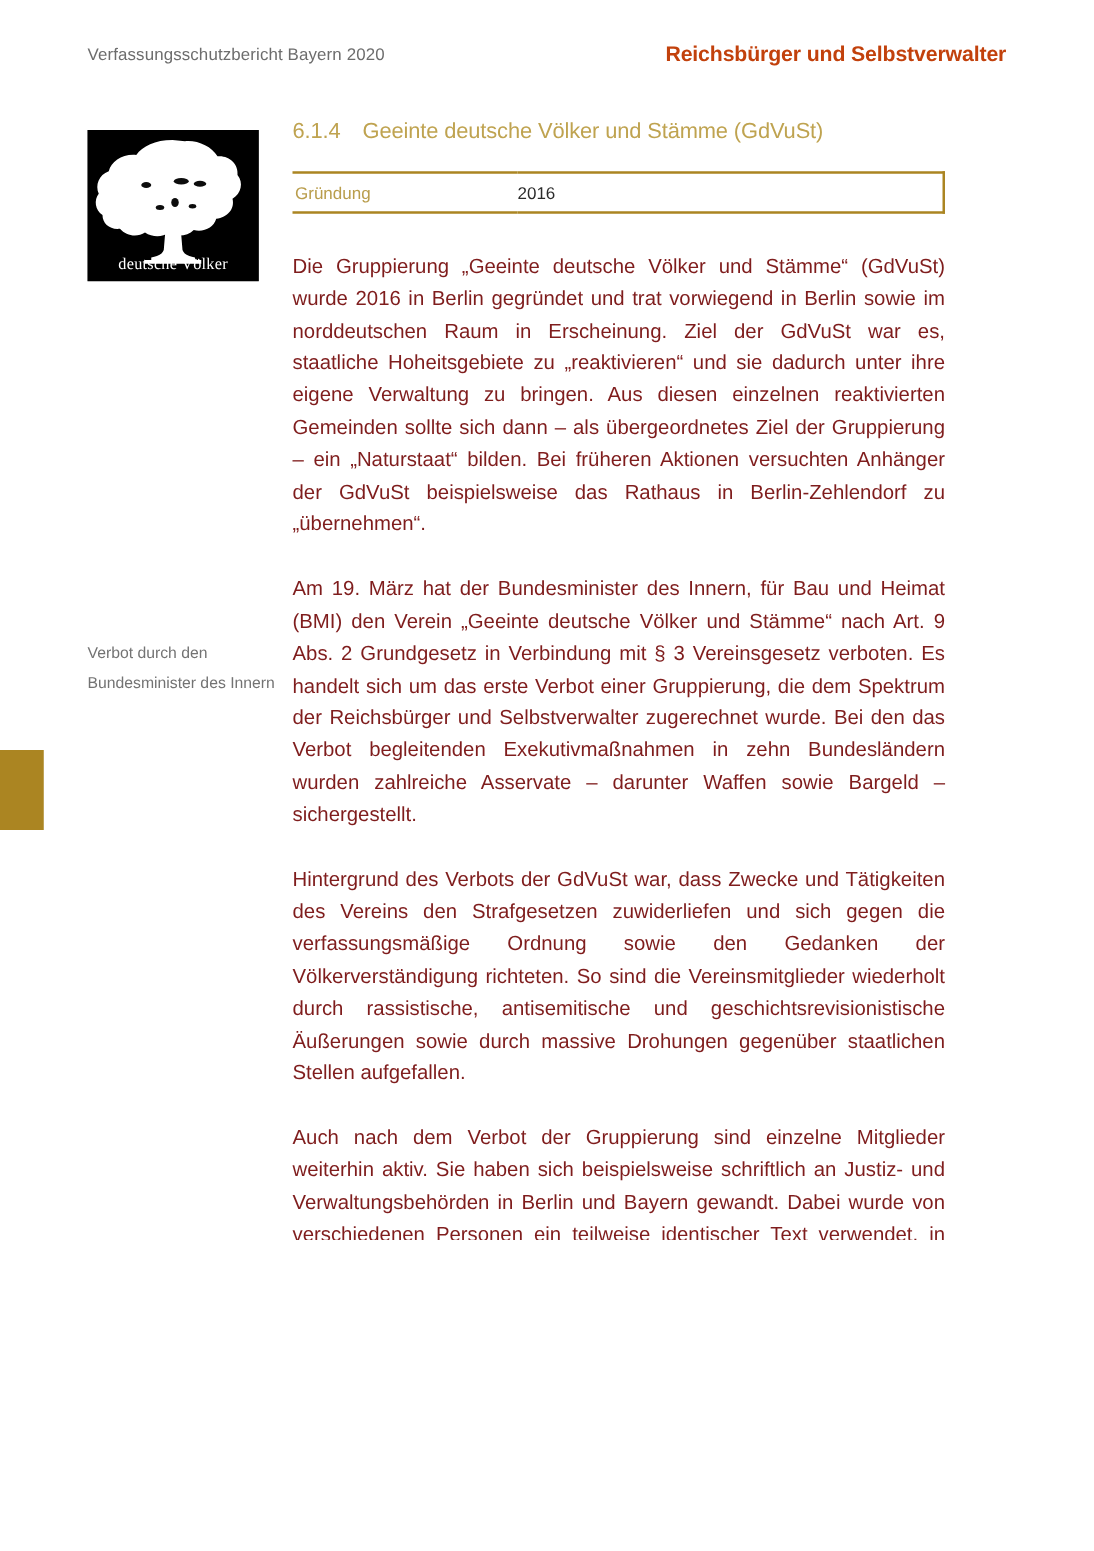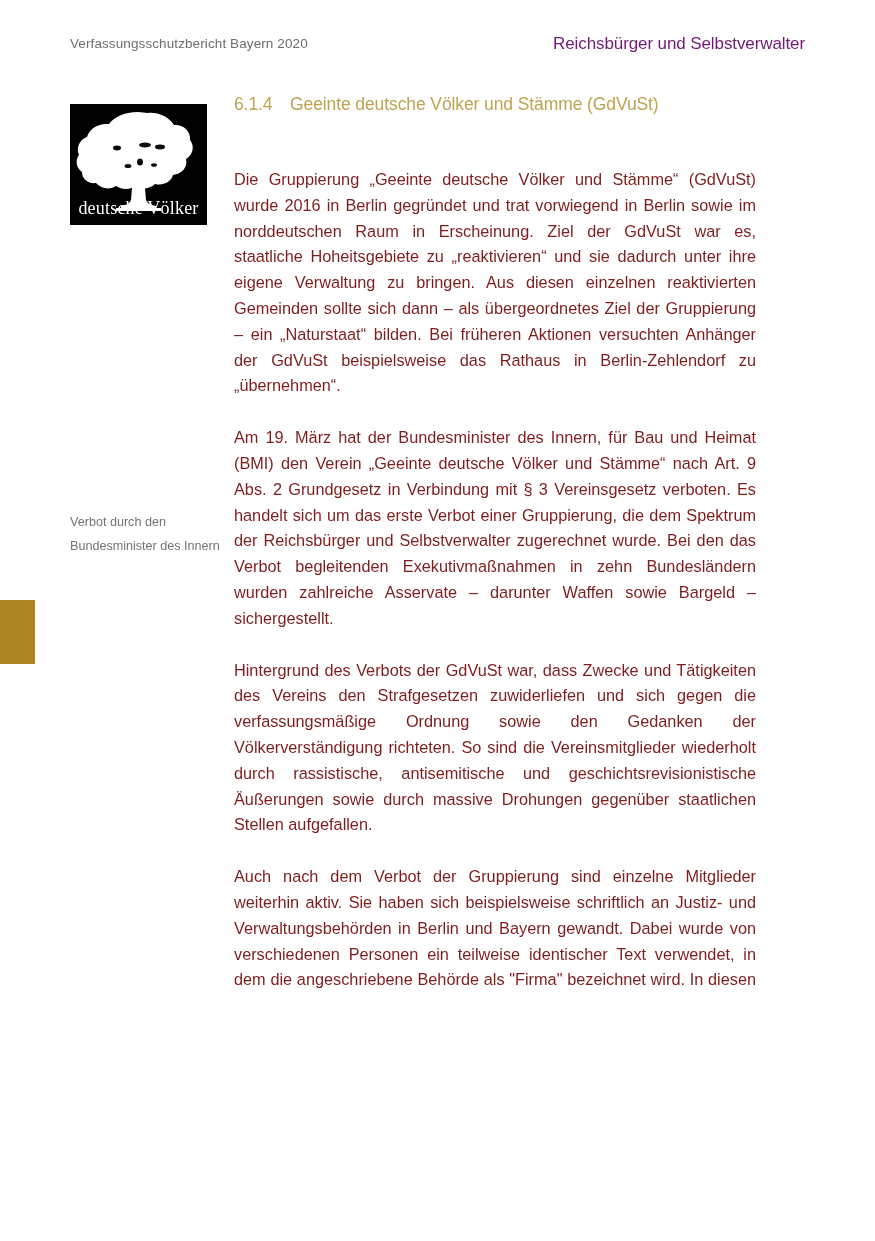--- a/index.html
+++ b/index.html
@@ -36,22 +36,22 @@
     font-size: 13.5px;
     letter-spacing: 0.1px;
     color: #6d6d6d;
     white-space: nowrap;
   }
   .running-head-right {
     position: absolute;
     right: 0;
     top: -2px;
     font-size: 17px;
-    font-weight: normal;
-    color: #701a75;
+    font-weight: bold;
+    color: #c2410c;
     white-space: nowrap;
     letter-spacing: -0.1px;
   }
 
   
   .edge-tab {
     position: absolute;
     left: 0;
     top: 600px;
     width: 35px;
@@ -71,21 +71,21 @@
   }
   .logo-box svg { display: block; }
   .logo-caption {
     position: absolute;
     left: 0;
     right: 0;
     bottom: 6px;
     text-align: center;
     color: #ffffff;
     font-family: "Liberation Serif", serif;
-    font-size: 18px;
+    font-size: 13px;
     letter-spacing: 0.2px;
   }
 
   
   .margin-note {
     position: absolute;
     left: 70px;
     top: 510px;
     width: 150px;
     font-size: 12.6px;
@@ -219,20 +219,24 @@
 
   <div class="content">
 
     <h2 class="section-heading">
       <span class="num">6.1.4</span>
       <span>Geeinte deutsche Völker und Stämme (GdVuSt)</span>
     </h2>
 
     <table class="fact-table">
       <tbody>
+        <tr>
+          <td class="label">Gründung</td>
+          <td class="value">2016</td>
+        </tr>
       </tbody>
     </table>
 
     <div class="body-copy">
       <p>Die Gruppierung „Geeinte deutsche Völker und Stämme“ (GdVuSt) wurde 2016 in Berlin gegründet und trat vorwiegend in Berlin sowie im norddeutschen Raum in Erscheinung. Ziel der GdVuSt war es, staatliche Hoheitsgebiete zu „reaktivieren“ und sie dadurch unter ihre eigene Verwaltung zu bringen. Aus diesen einzelnen reaktivierten Gemeinden sollte sich dann – als übergeordnetes Ziel der Gruppierung – ein „Naturstaat“ bilden. Bei früheren Aktionen versuchten Anhänger der GdVuSt beispielsweise das Rathaus in Berlin-Zehlendorf zu „übernehmen“.</p>
       <p>Am 19. März hat der Bundesminister des Innern, für Bau und Heimat (BMI) den Verein „Geeinte deutsche Völker und Stämme“ nach Art. 9 Abs. 2 Grundgesetz in Verbindung mit § 3 Vereinsgesetz verboten. Es handelt sich um das erste Verbot einer Gruppierung, die dem Spektrum der Reichsbürger und Selbstverwalter zugerechnet wurde. Bei den das Verbot begleitenden Exekutivmaßnahmen in zehn Bundesländern wurden zahlreiche Asservate – darunter Waffen sowie Bargeld – sichergestellt.</p>
       <p>Hintergrund des Verbots der GdVuSt war, dass Zwecke und Tätigkeiten des Vereins den Strafgesetzen zuwiderliefen und sich gegen die verfassungsmäßige Ordnung sowie den Gedanken der Völkerverständigung richteten. So sind die Vereinsmitglieder wiederholt durch rassistische, antisemitische und geschichtsrevisionistische Äußerungen sowie durch massive Drohungen gegenüber staatlichen Stellen aufgefallen.</p>
       <p>Auch nach dem Verbot der Gruppierung sind einzelne Mitglieder weiterhin aktiv. Sie haben sich beispielsweise schriftlich an Justiz- und Verwaltungsbehörden in Berlin und Bayern gewandt. Dabei wurde von verschiedenen Personen ein teilweise identischer Text verwendet, in dem die angeschriebene Behörde als "Firma" bezeichnet wird. In diesen Schreiben wurden die Verbotsdurchsetzungsmaßnahmen vom 19. März als „Raubüberfall“ diffamiert. Zudem wurde in den Schreiben behauptet, dass der Verein „GdVuSt“ gar nicht existiere.</p>
     </div>
 

